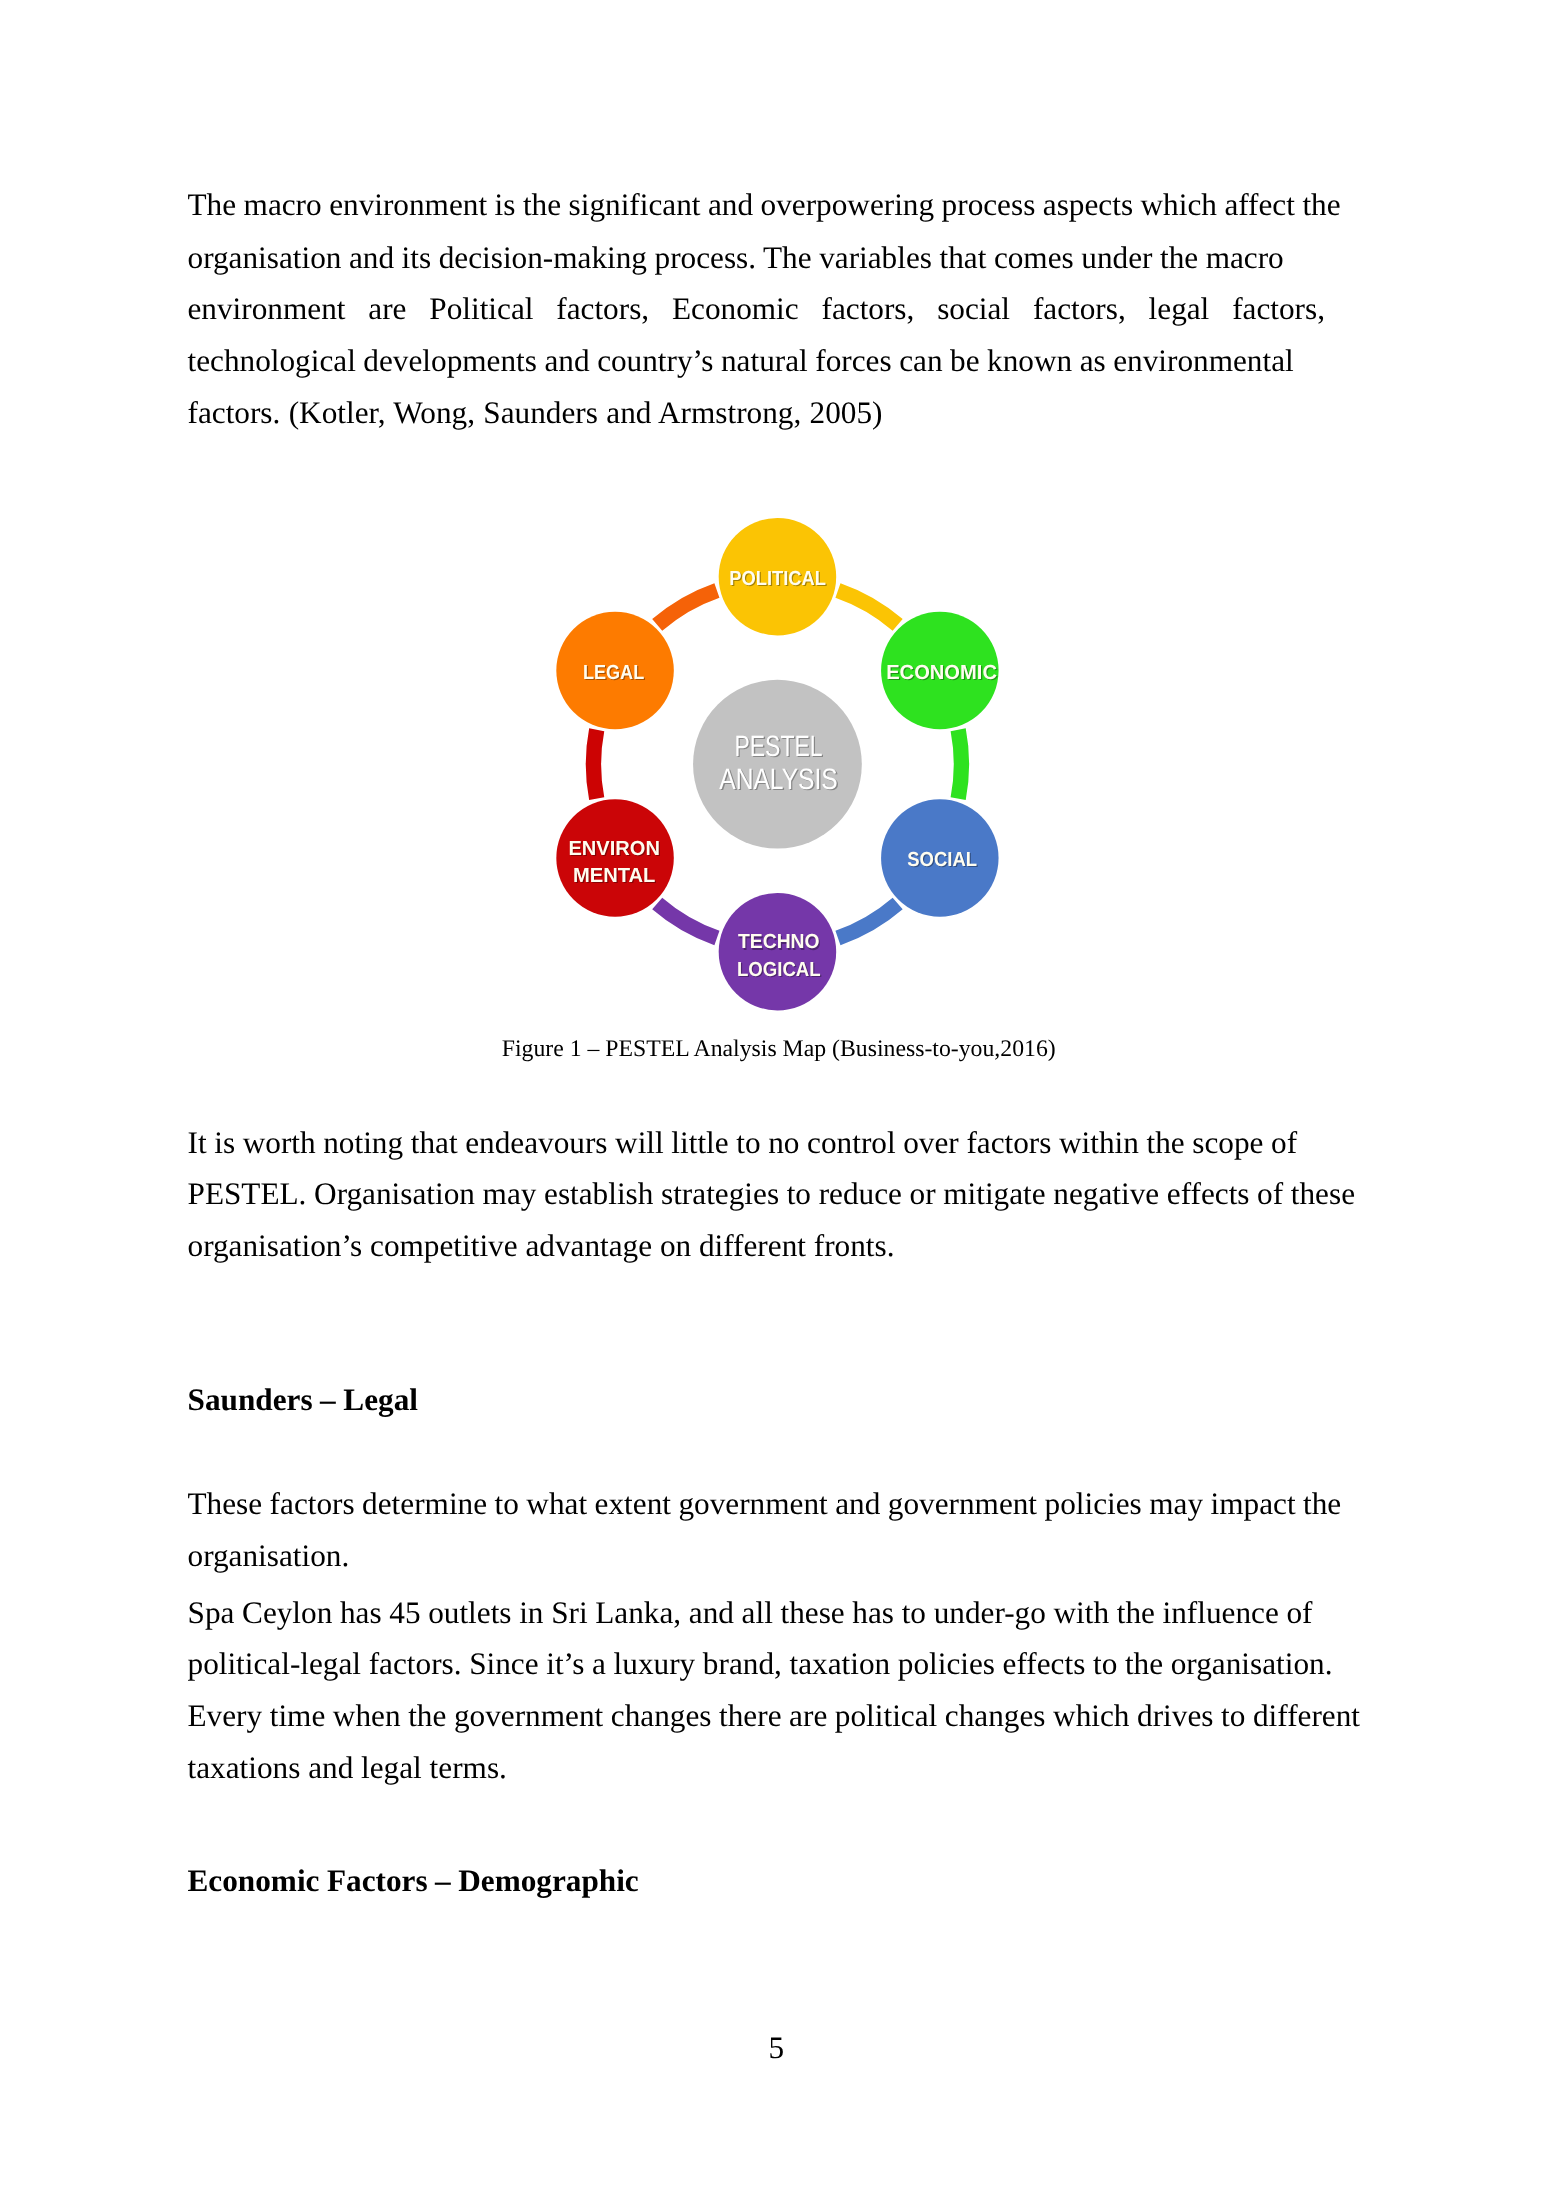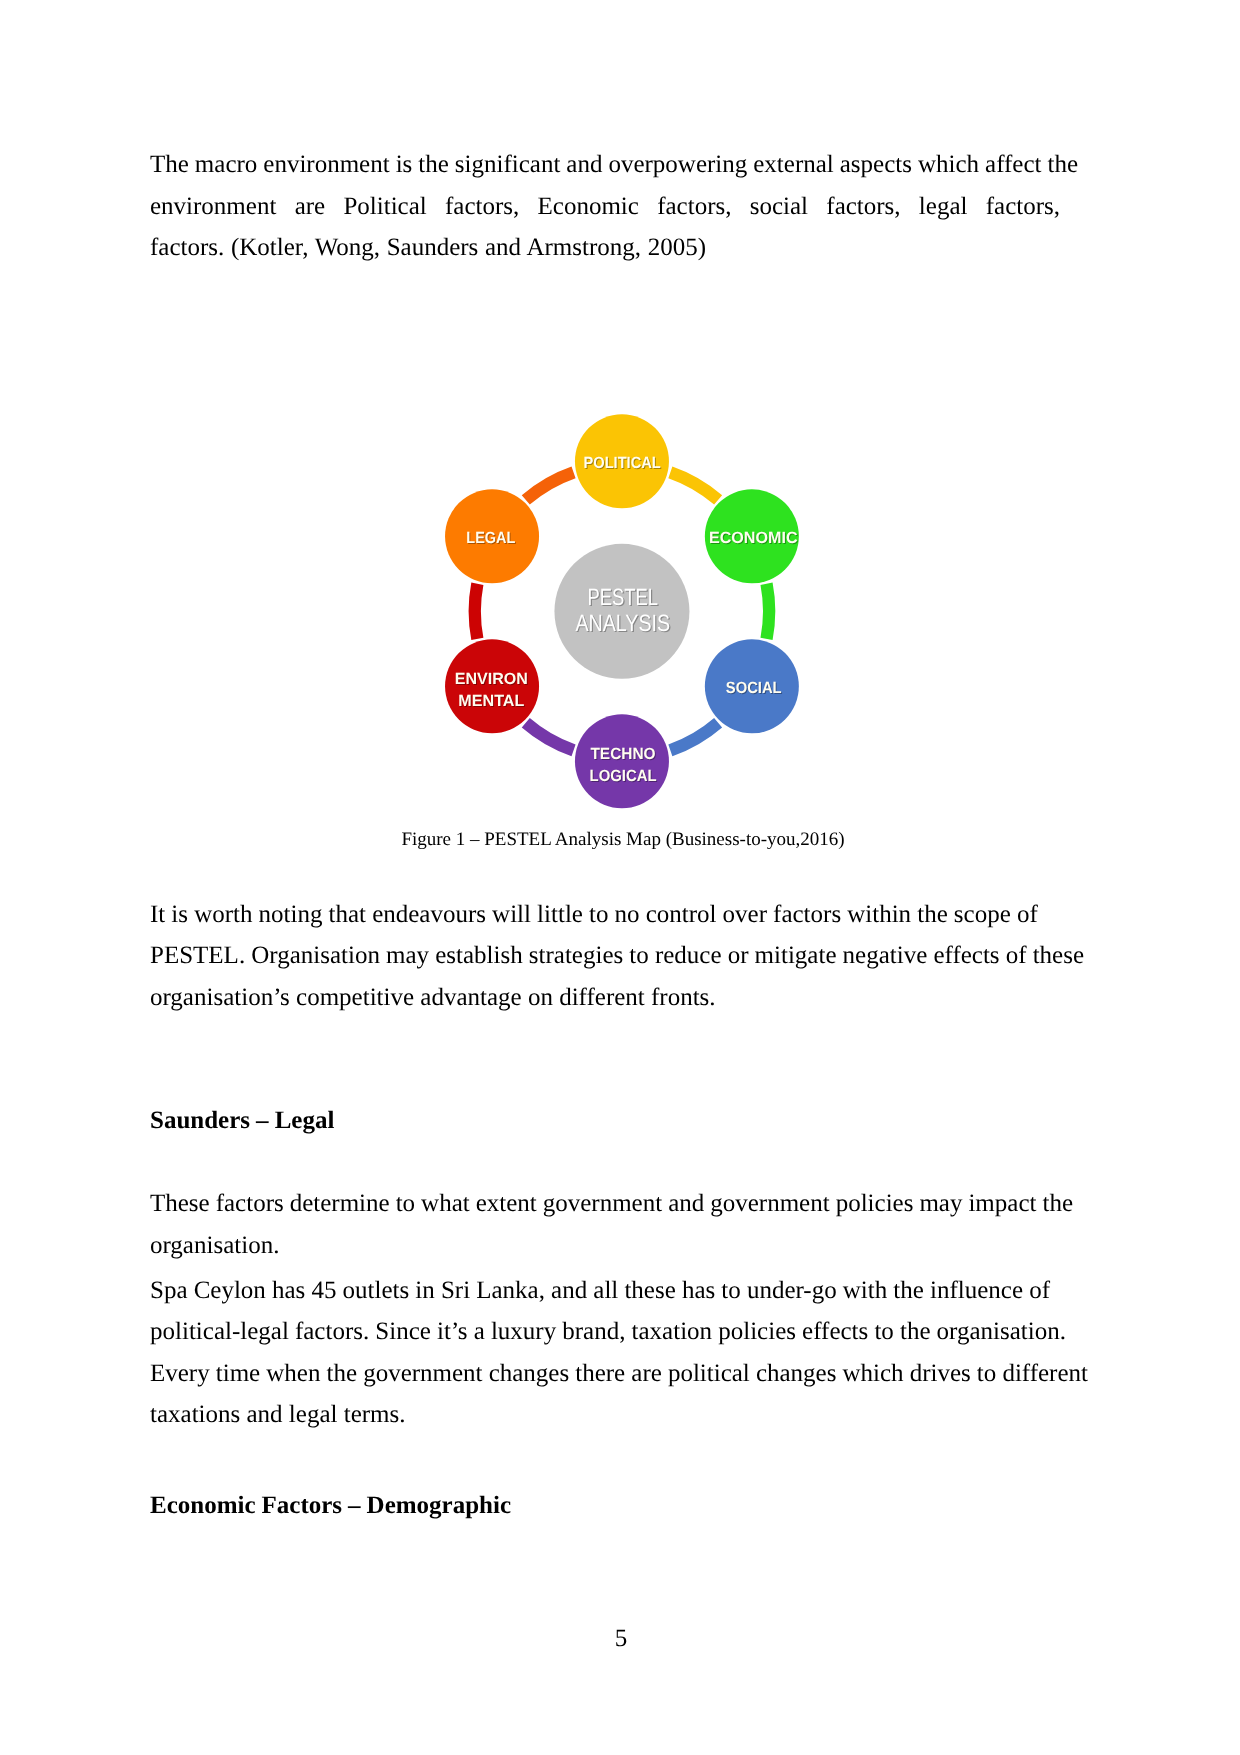--- a/index.html
+++ b/index.html
@@ -30,22 +30,24 @@
   .nodelabel.shadow{fill:rgba(0,0,0,0.34);}
   .centerlabel.shadow{fill:rgba(0,0,0,0.30);}
 </style>
 </head>
 <body>
 
 <div class="page">
 
   <div id="text-blocks">
       <div class="block" style="top: 144px;">
-        <div class="ln" style="word-spacing: -0.262px;">The macro environment is the significant and overpowering external aspects which affect the</div>
+        <div class="ln" style="word-spacing: -0.262px;">The macro environment is the significant and overpowering process aspects which affect the</div>
+        <div class="ln" style="word-spacing: -0.217px;">organisation and its decision-making process. The variables that comes under the macro</div>
         <div class="ln" style="word-spacing: 12.024px;">environment are Political factors, Economic factors, social factors, legal factors,</div>
+        <div class="ln" style="word-spacing: -0.222px;">technological developments and country’s natural forces can be known as environmental</div>
         <div class="ln" style="word-spacing: 0.438px;">factors. (Kotler, Wong, Saunders and Armstrong, 2005)</div>
       </div>
       <div class="block" style="top: 893.5px;">
         <div class="ln" style="word-spacing: -0.149px;">It is worth noting that endeavours will little to no control over factors within the scope of</div>
         <div class="ln" style="word-spacing: -0.134px;">PESTEL. Organisation may establish strategies to reduce or mitigate negative effects of these</div>
         <div class="ln">organisation’s competitive advantage on different fronts.</div>
       </div>
       <div class="block" style="top: 1100px;">
         <div class="ln b" style="word-spacing: -0.202px;">Saunders – Legal</div>
       </div>

